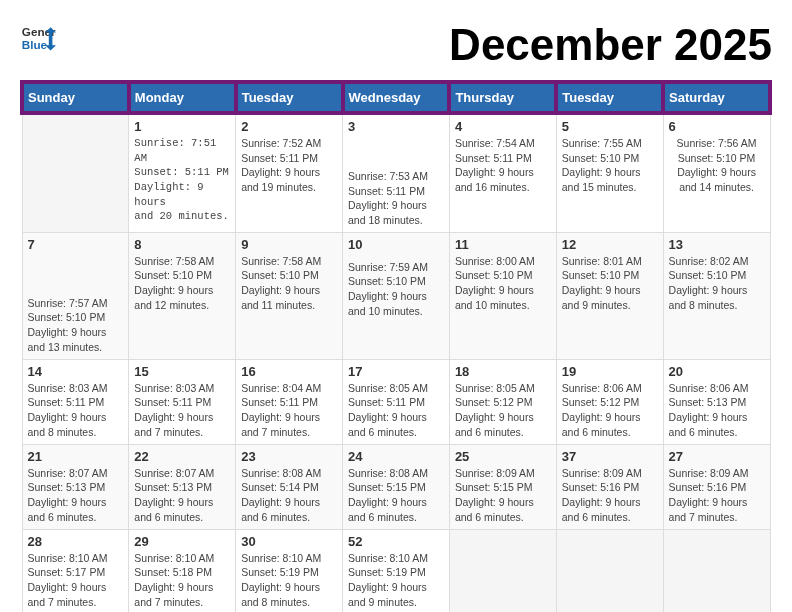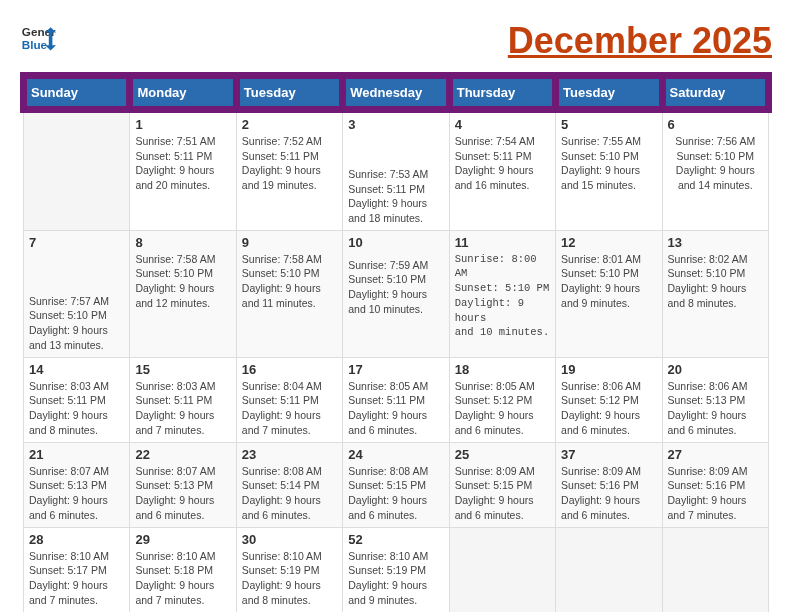--- a/index.html
+++ b/index.html
@@ -22,42 +22,41 @@
       gap: 4px;
     }
     .logo-icon {
       width: 36px;
       height: 36px;
     }
     .title-block {
       text-align: right;
     }
     .month-title {
-      font-size: 36px;
+      font-size: 44px;
       font-weight: bold;
-      color: #c2410c;
-      text-decoration: underline;
+      color: #000000;
     }
     .location {
       font-size: 15px;
       color: #555;
     }
     table {
       width: 100%;
       border-collapse: collapse;
       table-layout: fixed;
     }
     thead tr th {
       background-color: #2b6cb0;
       color: #fff;
       font-size: 13px;
       font-weight: bold;
       padding: 6px 4px;
       text-align: left;
-      border: 7px solid #701a75;
+      border: 4px solid #701a75;
     }
     tbody tr td {
       vertical-align: top;
       padding: 4px 5px;
       border: 1px solid #ddd;
       font-size: 11px;
       color: #333;
       height: 85px;
       background: #fff;
     }
@@ -106,21 +105,21 @@
         <th>Thursday</th>
         <th>Tuesday</th>
         <th>Saturday</th>
       </tr>
   </thead>
   <tbody id="calendar-body">
   <tr>
         <td class="empty"></td>
         <td>
           <span class="day-num">1</span>
-          <div class="day-info" style="white-space: pre-line;">Sunrise: 7:51 AM
+          <div class="day-info" style="white-space: pre-line; font-family: Liberation Mono, monospace;">Sunrise: 7:51 AM
 Sunset: 5:11 PM
 Daylight: 9 hours
 and 20 minutes.</div>
         </td>
         <td>
           <span class="day-num">2</span>
           <div class="day-info" style="white-space: pre-line;">Sunrise: 7:52 AM
 Sunset: 5:11 PM
 Daylight: 9 hours
 and 19 minutes.</div>
@@ -178,21 +177,21 @@
         </td>
         <td>
           <span class="day-num">10</span>
           <div class="day-info" style="white-space: pre-line; margin-top: 8px;">Sunrise: 7:59 AM
 Sunset: 5:10 PM
 Daylight: 9 hours
 and 10 minutes.</div>
         </td>
         <td>
           <span class="day-num">11</span>
-          <div class="day-info" style="white-space: pre-line; font-family: Liberation Mono, monospace;">Sunrise: 8:00 AM
+          <div class="day-info" style="white-space: pre-line;">Sunrise: 8:00 AM
 Sunset: 5:10 PM
 Daylight: 9 hours
 and 10 minutes.</div>
         </td>
         <td>
           <span class="day-num">12</span>
           <div class="day-info" style="white-space: pre-line;">Sunrise: 8:01 AM
 Sunset: 5:10 PM
 Daylight: 9 hours
 and 9 minutes.</div>

